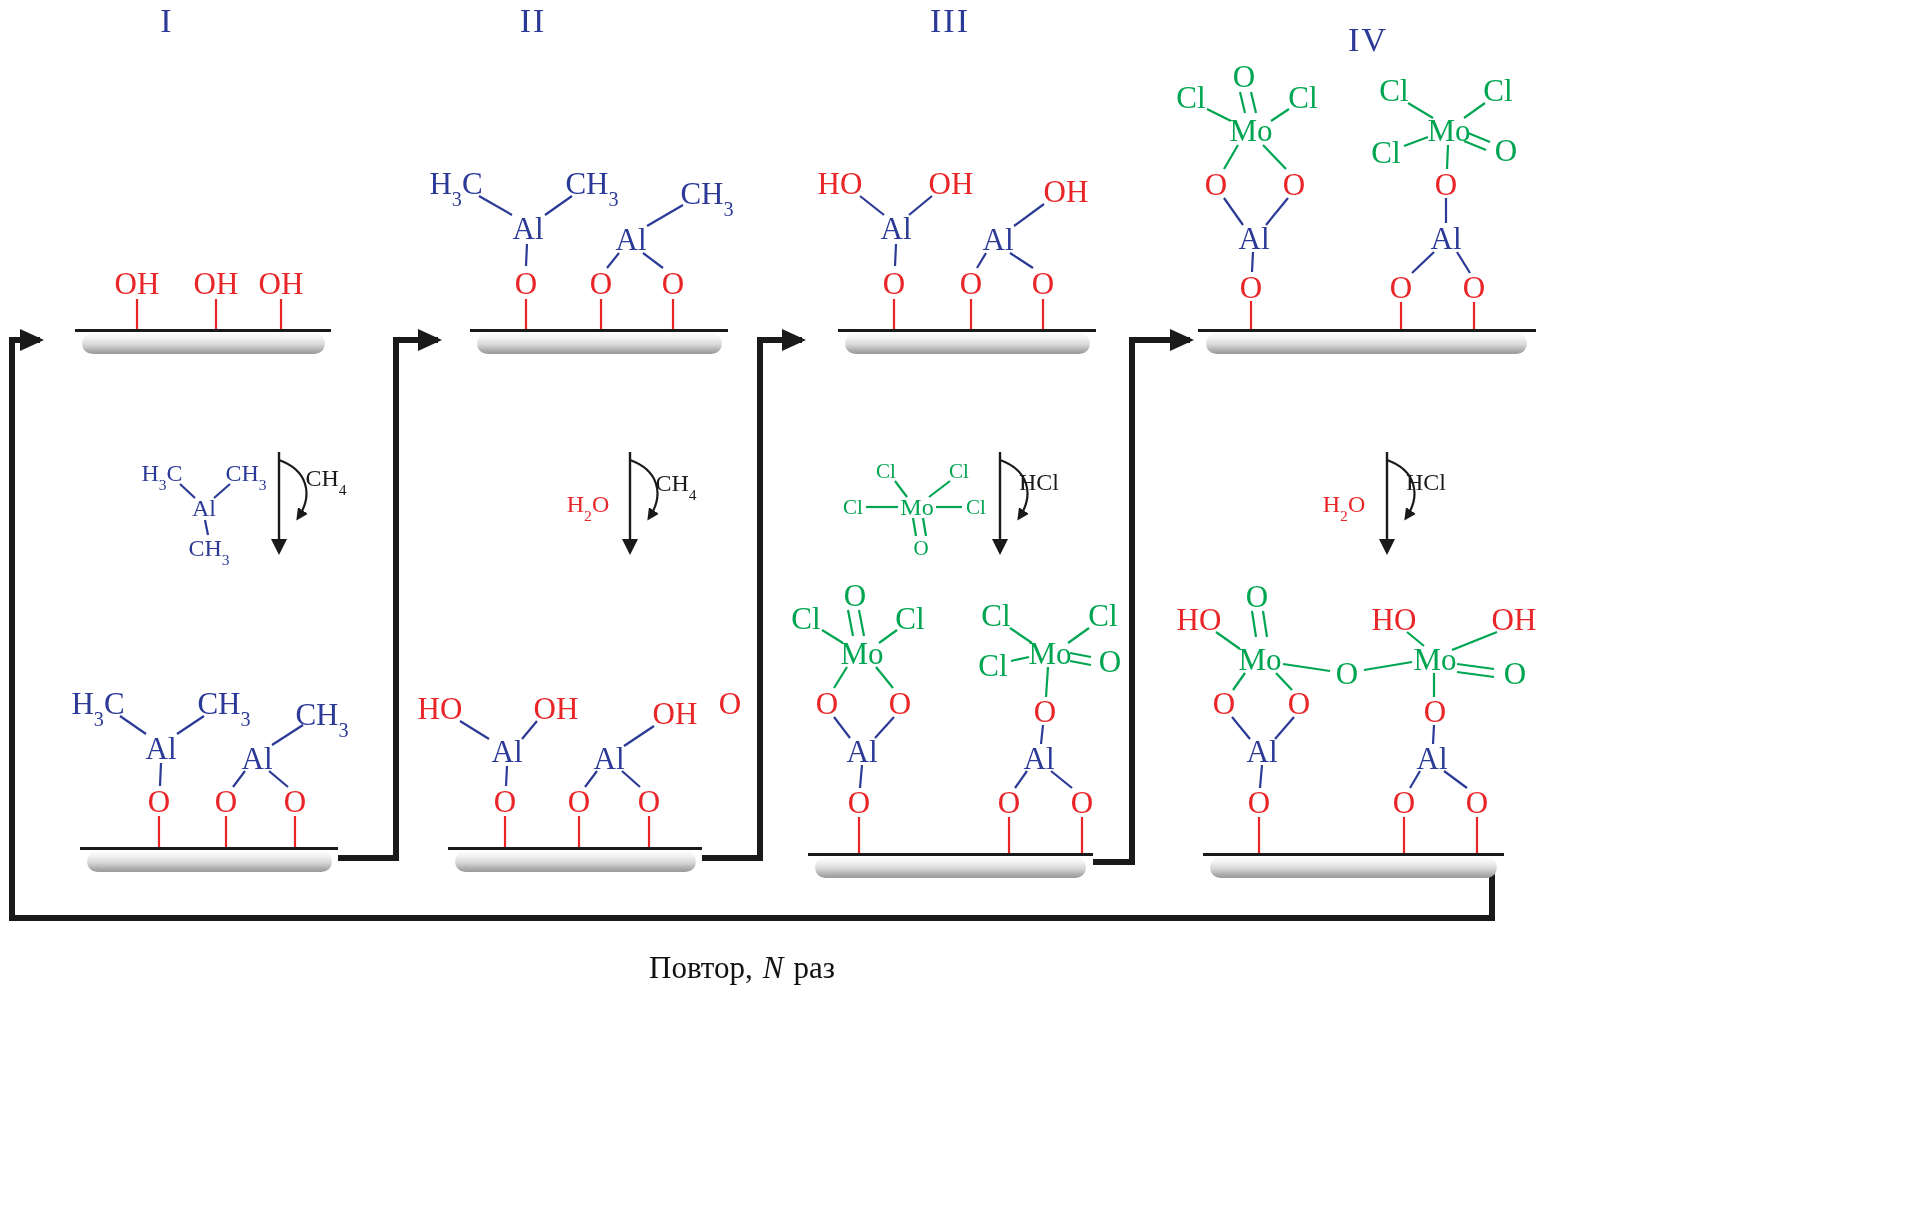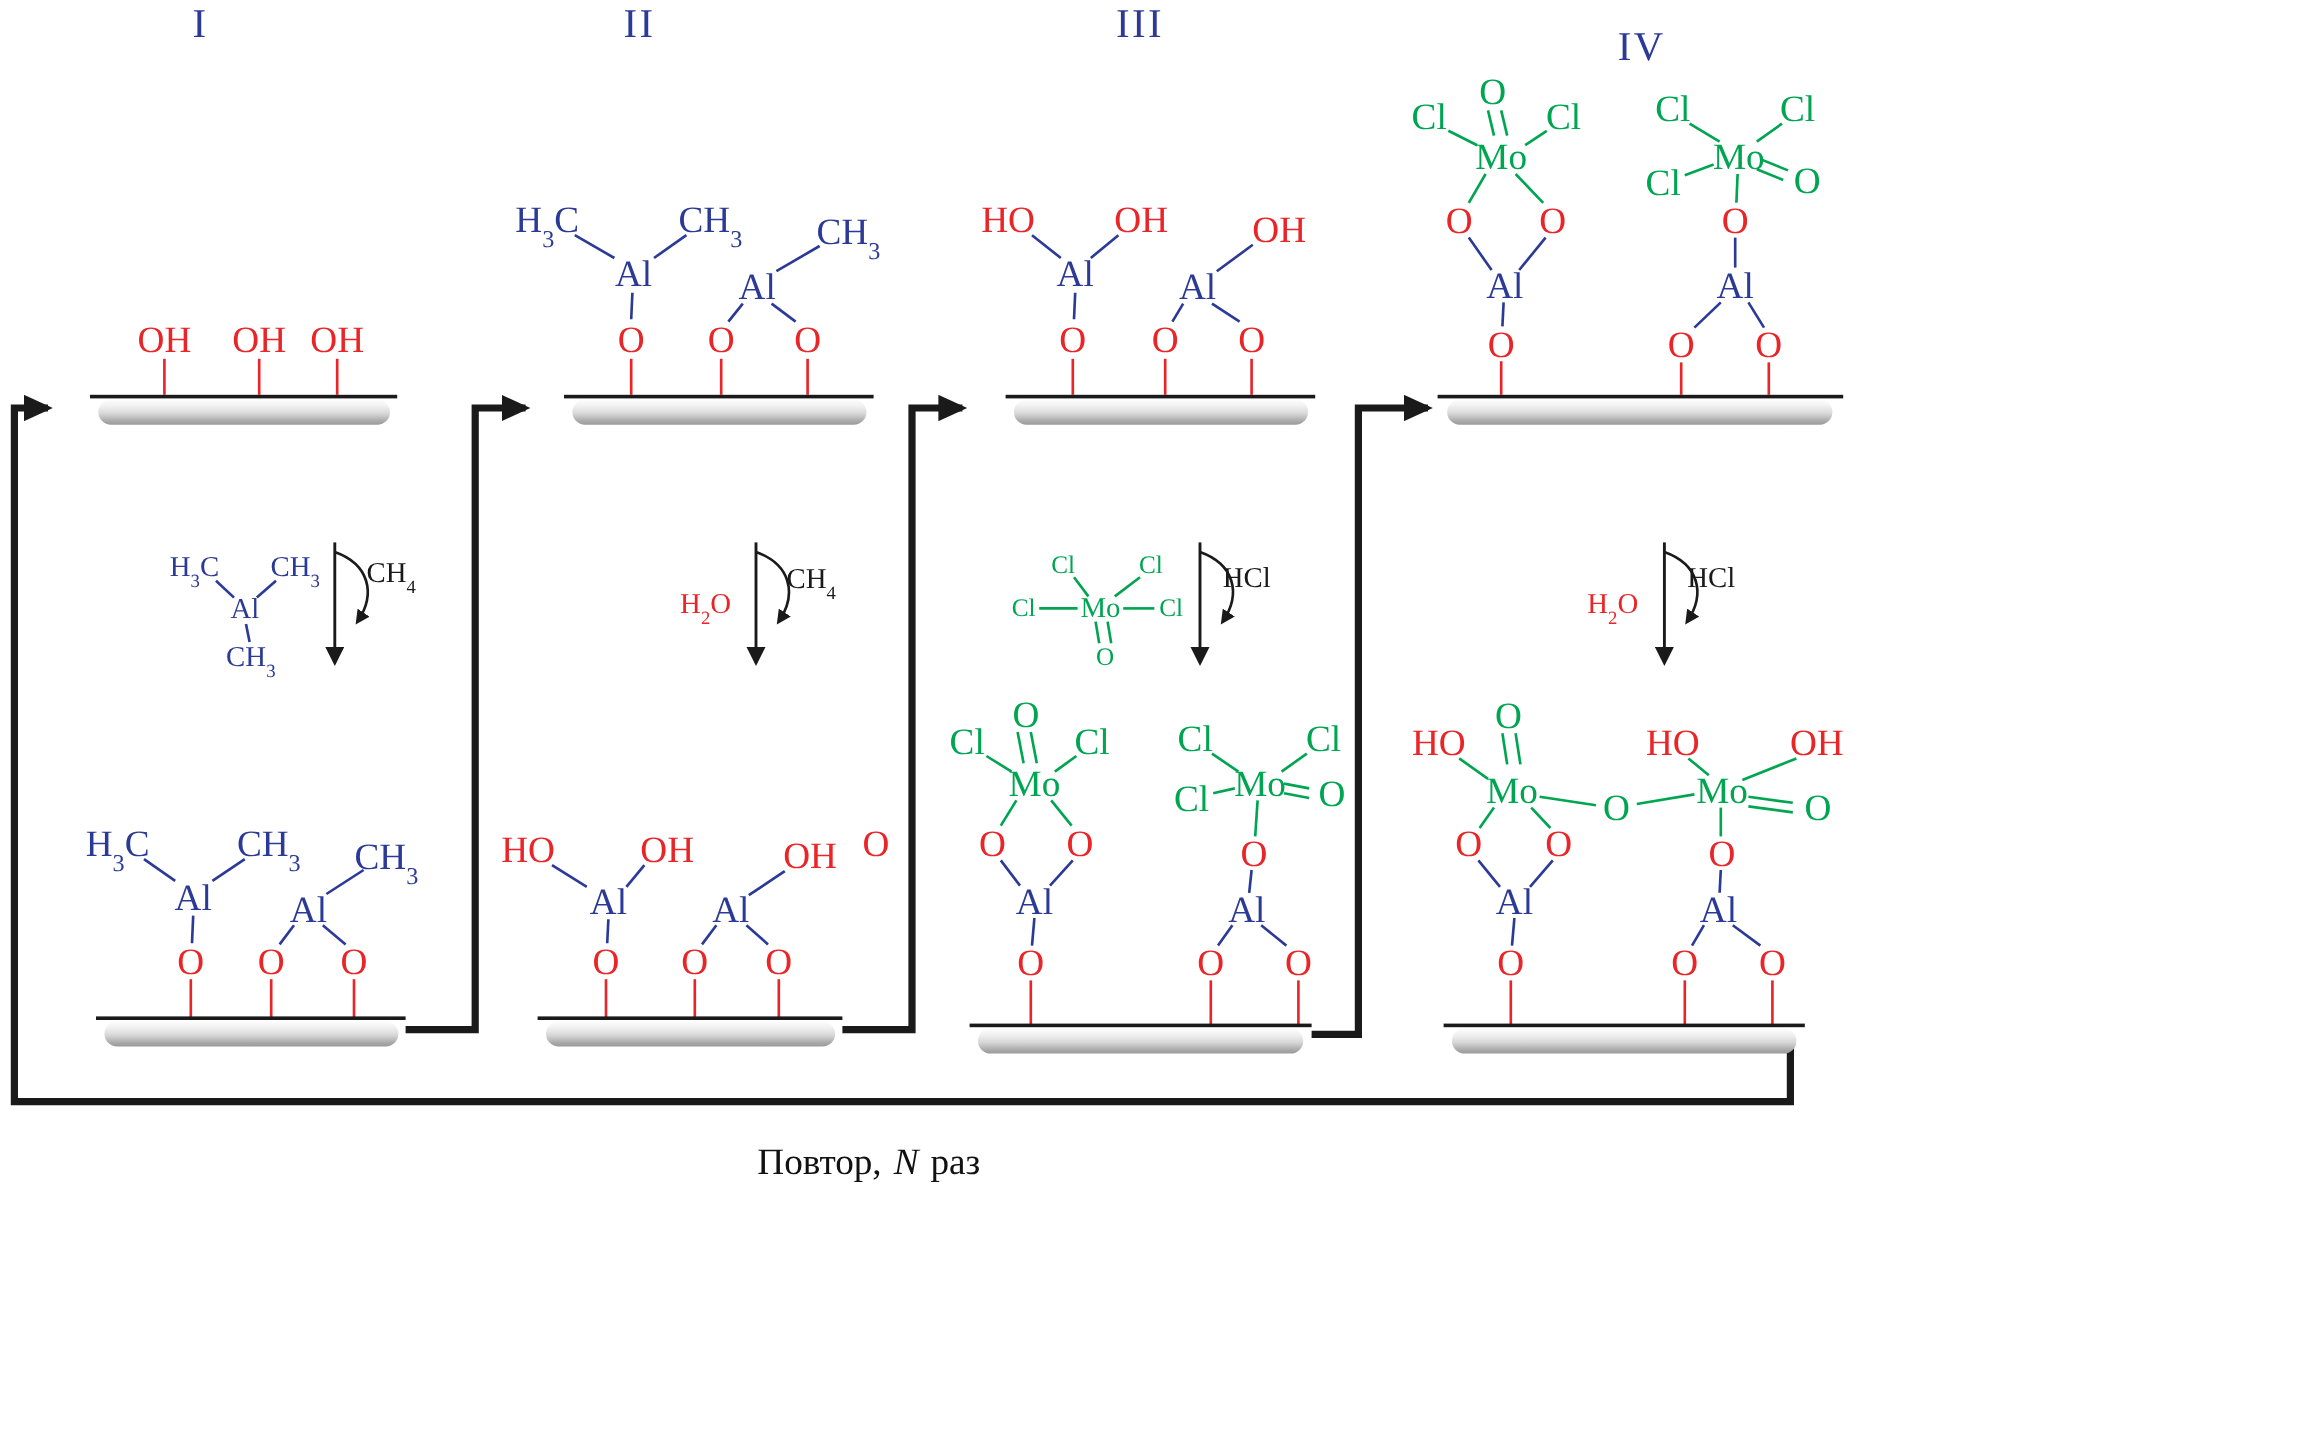--- a/index.html
+++ b/index.html
@@ -305,17 +305,17 @@
 
   <span class="atom f30 blue" style="left:98px;top:703px"><span>H</span><sub>3</sub><span>C</span></span>
   <span class="atom f30 blue" style="left:224px;top:703px"><span>CH</span><sub>3</sub></span>
   <span class="atom f30 blue" style="left:161px;top:748px">Al</span>
   <span class="atom f30 red" style="left:159px;top:801px">O</span>
   <span class="atom f30 blue" style="left:257px;top:758px">Al</span>
   <span class="atom f30 blue" style="left:322px;top:714px"><span>CH</span><sub>3</sub></span>
   <span class="atom f30 red" style="left:226px;top:801px">O</span>
   <span class="atom f30 red" style="left:295px;top:801px">O</span>
 
-  <div class="footer" style="left:724px;top:968px">
+  <div class="footer" style="left:742px;top:968px">
     <span>Повтор,</span><span class="gap"></span><span class="it">N</span><span class="gap"></span><span>раз</span>
   </div>
 
 </div>
 
 </body></html>

